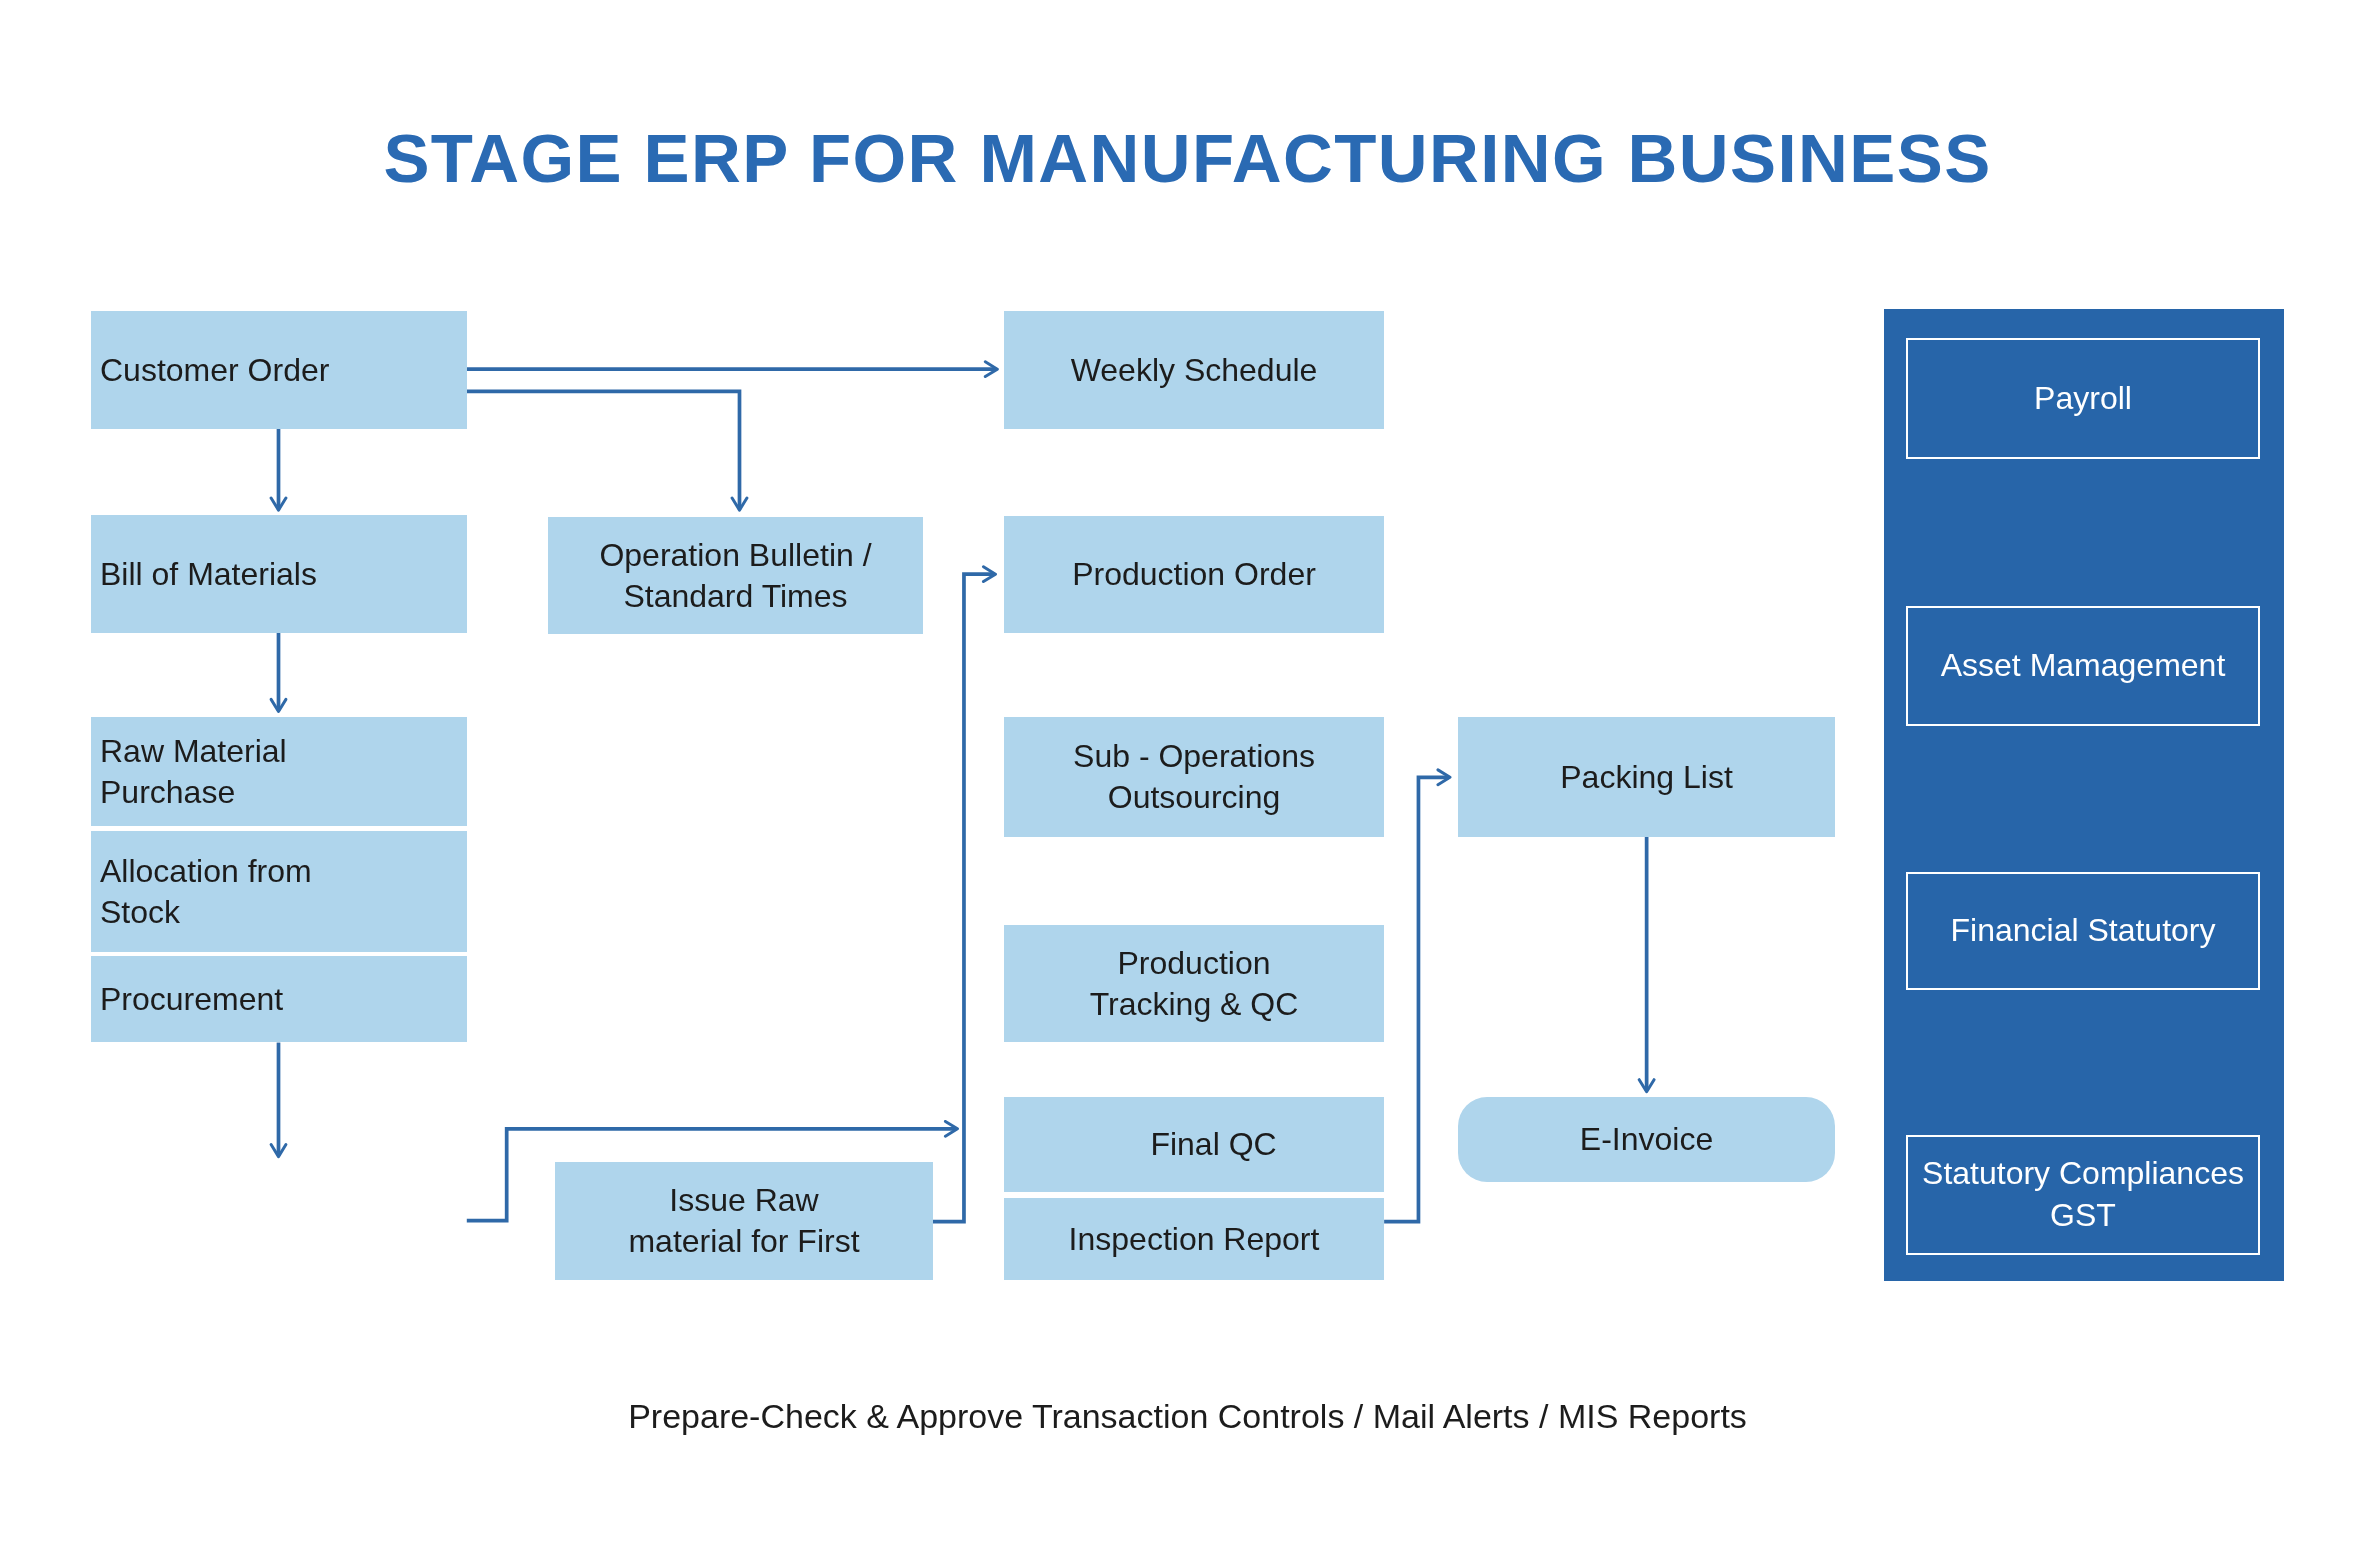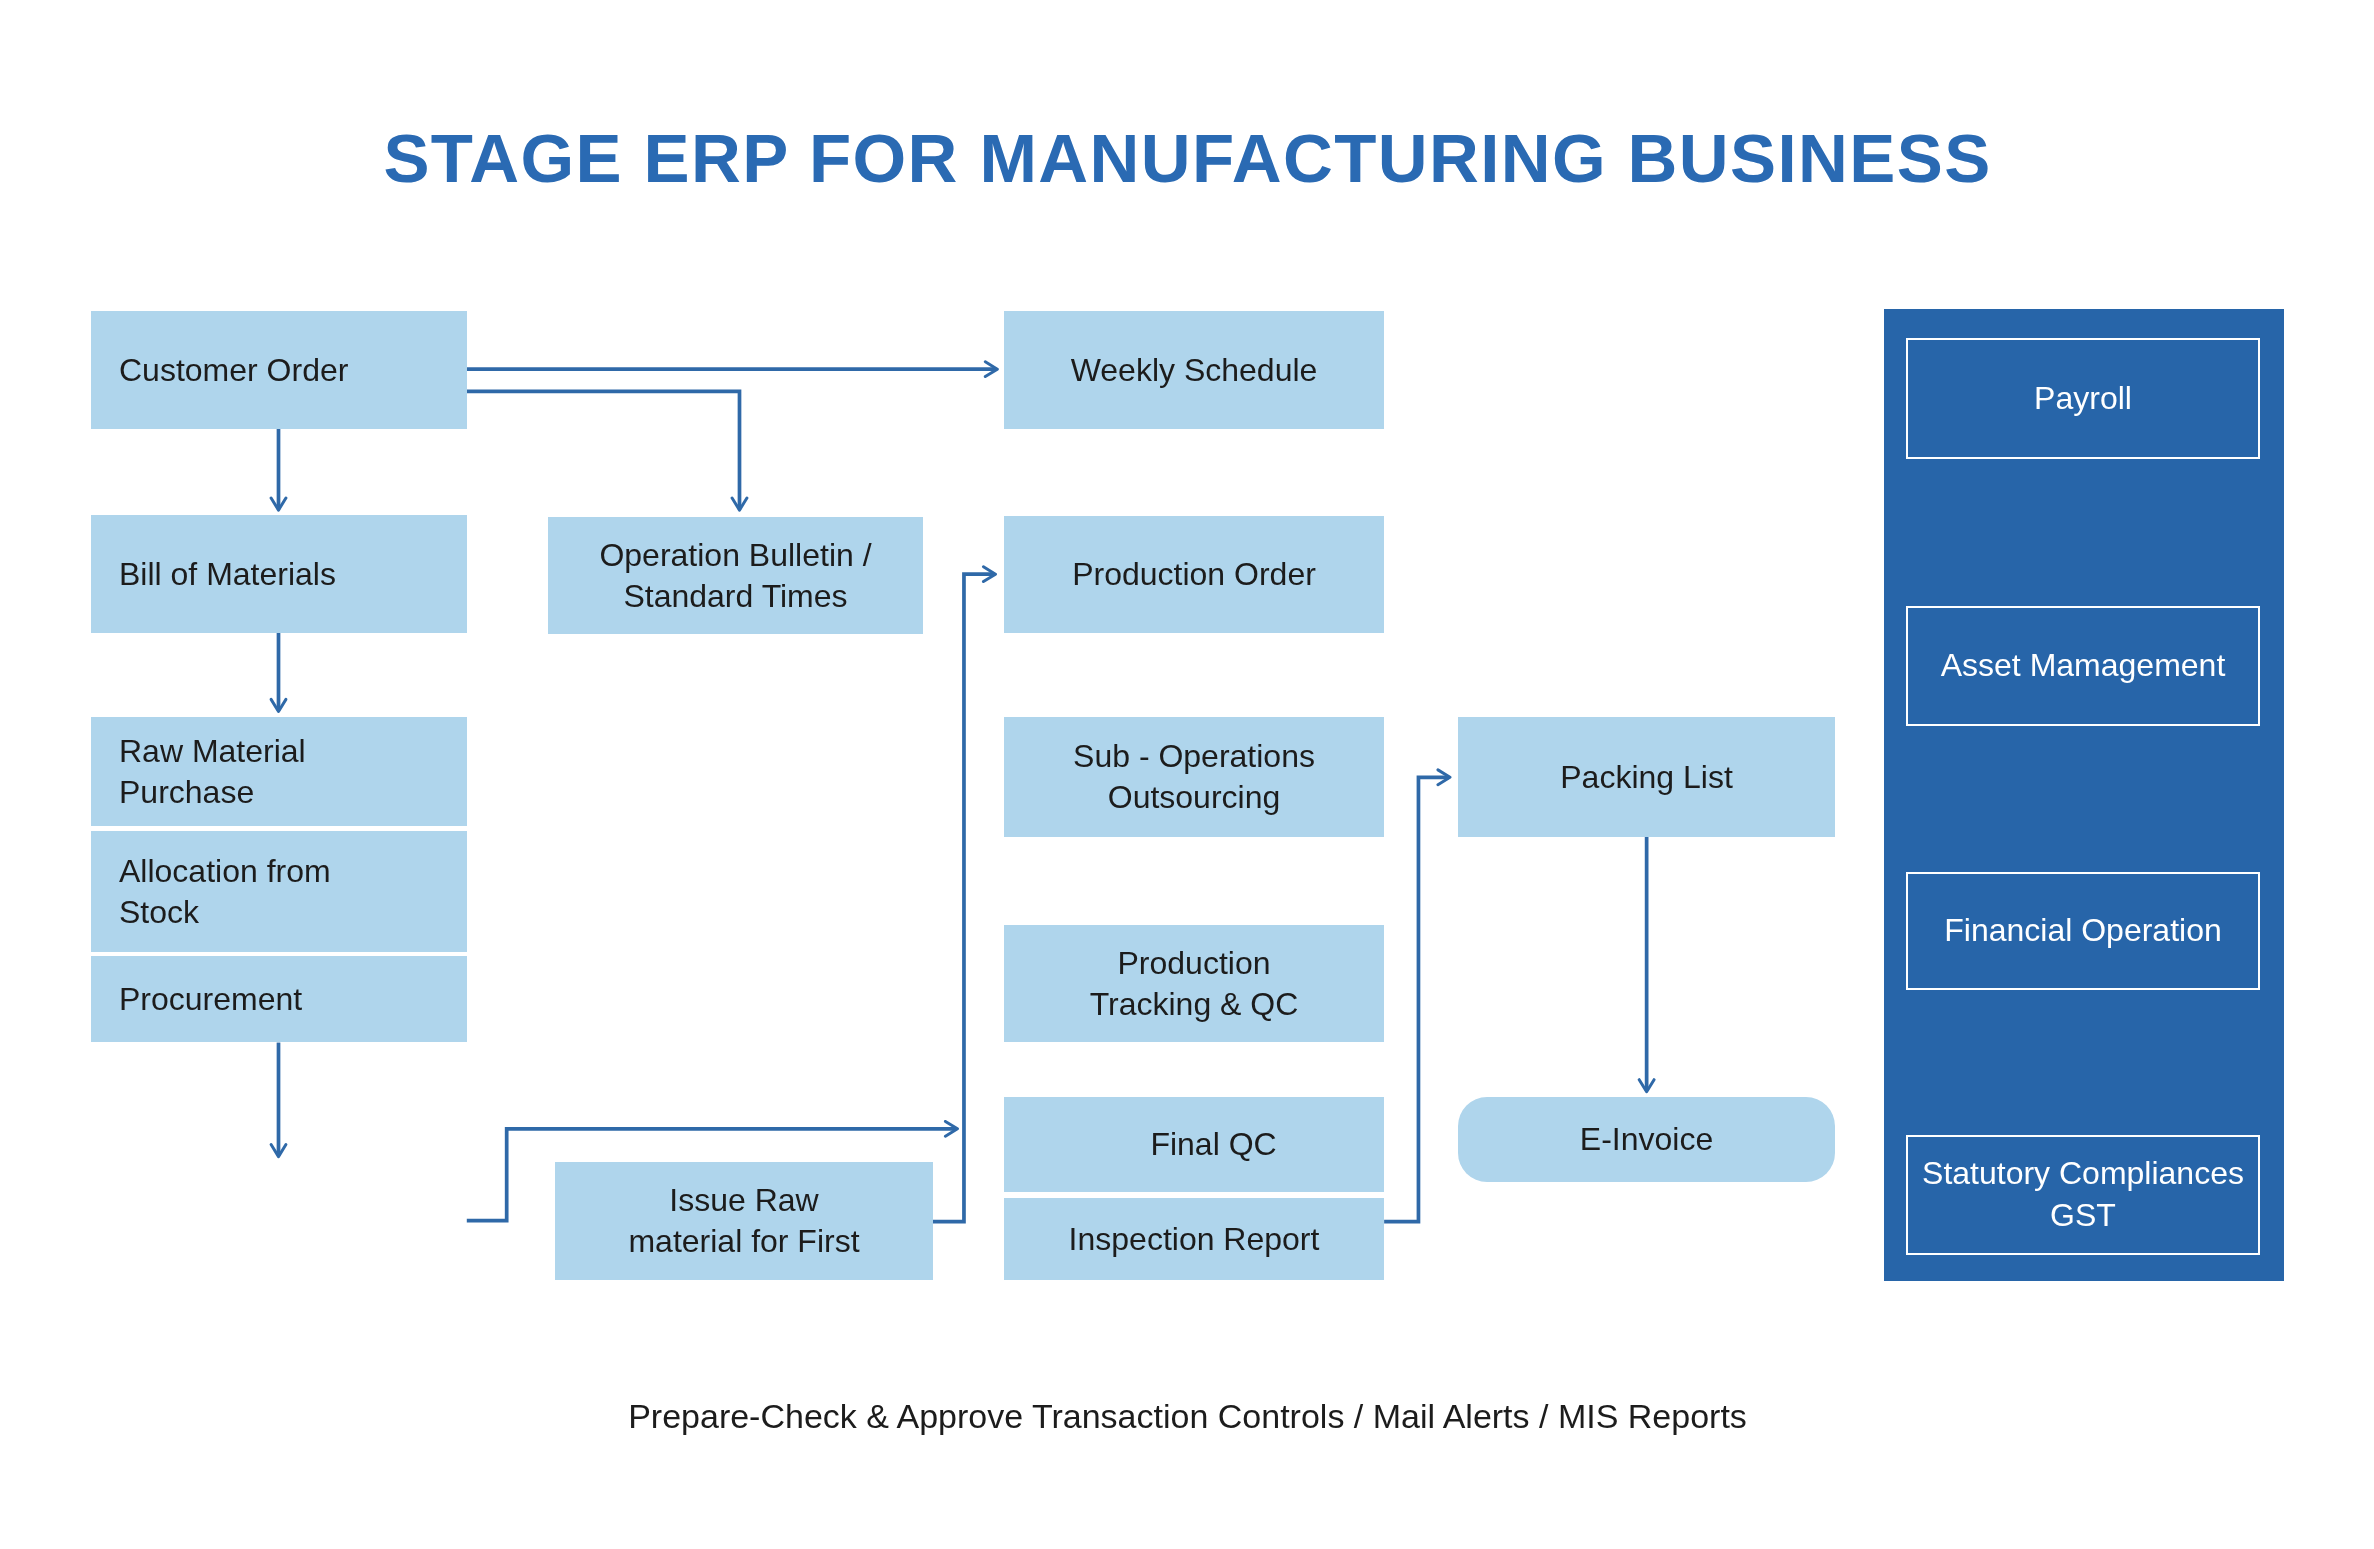--- a/index.html
+++ b/index.html
@@ -26,21 +26,21 @@
   .node{
     position:absolute;
     background:var(--light_box,#afd5ec);
     color:var(--box_text,#1c1c1c);
     font-size:32px;line-height:1.28;
     display:flex;align-items:center;justify-content:center;
     text-align:center;
     box-sizing:border-box;
   }
   .node .label{white-space:pre-line;}
-  .node.left-align{justify-content:flex-start;text-align:left;padding-left:28px;}
+  .node.left-align{justify-content:flex-start;text-align:left;padding-left:9px;}
   
   .n-customer{left:91px;top:311px;width:376px;height:118px;}
   .n-bom{left:91px;top:515px;width:376px;height:118px;}
   .n-rawmat{left:91px;top:717px;width:376px;height:109px;}
   .n-alloc{left:91px;top:831px;width:376px;height:121px;}
   .n-procure{left:91px;top:956px;width:376px;height:86px;}
   .n-stores{left:91px;top:1162px;width:376px;height:118px;}
   
   .n-opbulletin{left:548px;top:517px;width:375px;height:117px;}
   .n-issueraw{left:555px;top:1162px;width:378px;height:118px;}
@@ -158,21 +158,21 @@
   <div class="sidebar"></div>
   <div class="side-box sb-payroll">
     <span class="label">Payroll</span>
   </div>
   <div class="side-box sb-asset">
     <span class="label">Asset
 Mamagement</span>
   </div>
   <div class="side-box sb-financial">
     <span class="label">Financial
-Operation</span>
+Statutory</span>
   </div>
   <div class="side-box sb-statutory">
     <span class="label">Statutory
 Compliances GST</span>
   </div>
 
   <div class="footer">Prepare-Check &amp; Approve Transaction Controls / Mail Alerts / MIS Reports</div>
 
 </div>
 

